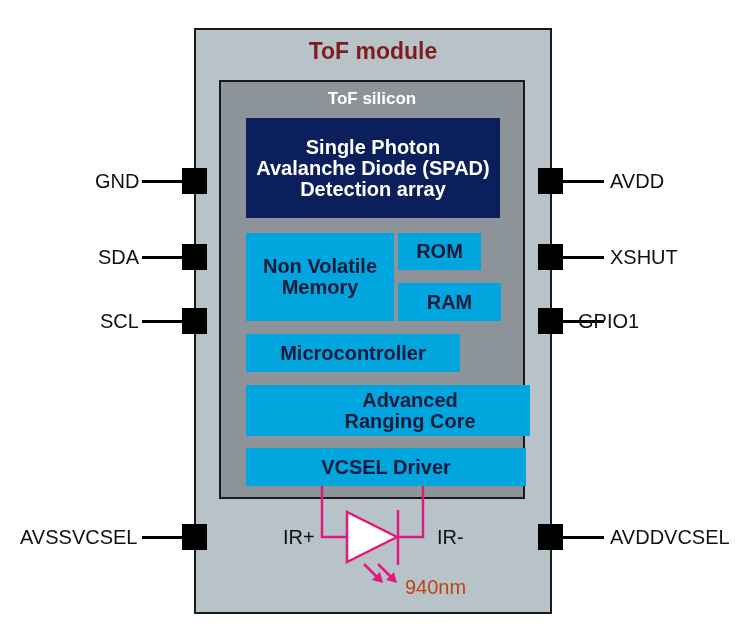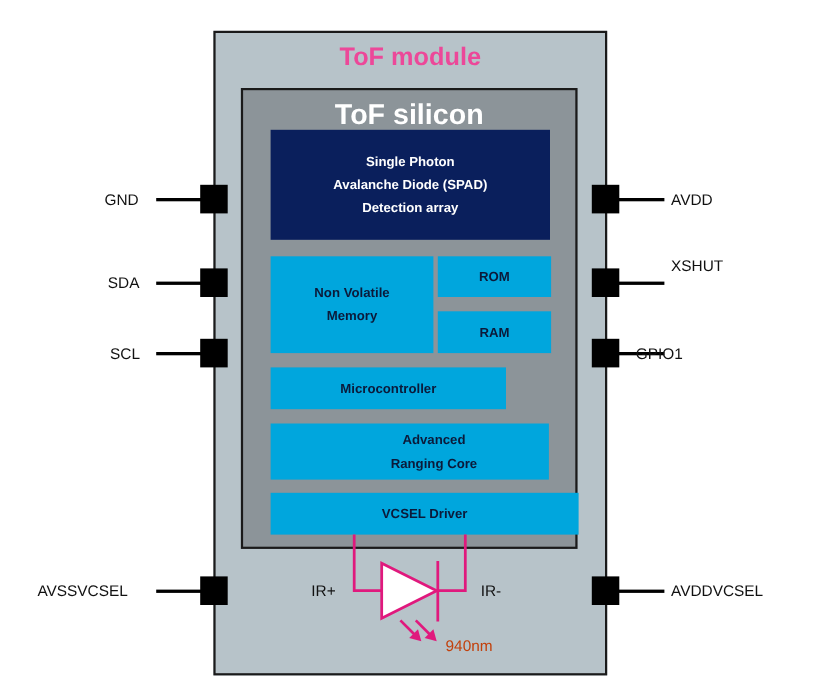--- a/index.html
+++ b/index.html
@@ -1,32 +1,32 @@
 <!DOCTYPE html>
 <html><head>
 <meta charset="utf-8">
 <style>
   html, body { margin:0; padding:0; background:#ffffff; }
   body { width:740px; height:634px; position:relative; overflow:hidden; font-family:"Liberation Sans", sans-serif; }
   .abs { position:absolute; box-sizing:border-box; }
   .module { left:194px; top:28px; width:358px; height:586px; background:#b7c3c9; border:2px solid #1a1a1a; }
-  .module-title { left:194px; top:38px; width:358px; text-align:center; font-weight:bold; font-size:23px; color:#ec4899; }
+  .module-title { left:194px; top:38px; width:358px; text-align:center; font-weight:bold; font-size:23px; color:#7f1d1d; }
   .silicon { left:219px; top:80px; width:306px; height:419px; background:#8c9499; border:2px solid #1a1a1a; }
-  .silicon-title { left:219px; top:89px; width:306px; text-align:center; font-weight:bold; font-size:26px; color:#ffffff; }
-  .blk { display:flex; align-items:center; justify-content:center; text-align:center; font-weight:bold; font-size:12px; line-height:21px; color:#0b1a3a; background:#00a6dd; white-space:pre-line; }
+  .silicon-title { left:219px; top:89px; width:306px; text-align:center; font-weight:bold; font-size:17px; color:#ffffff; }
+  .blk { display:flex; align-items:center; justify-content:center; text-align:center; font-weight:bold; font-size:20px; line-height:21px; color:#0b1a3a; background:#00a6dd; white-space:pre-line; }
   .spad { left:246px; top:118px; width:254px; height:100px; background:#0a1f5c; color:#ffffff; }
   .nvm { left:246px; top:233px; width:148px; height:88px; }
-  .rom { left:398px; top:233px; width:103px; height:37px; }
+  .rom { left:398px; top:233px; width:83px; height:37px; }
   .ram { left:398px; top:283px; width:103px; height:38px; }
   .micro { left:246px; top:334px; width:214px; height:38px; }
-  .arc { left:246px; top:385px; width:253px; height:51px;padding-left:44px; }
+  .arc { left:246px; top:385px; width:284px; height:51px;padding-left:44px; }
   .vcsel { left:246px; top:448px; width:280px; height:38px; }
   .pad { width:25px; height:26px; background:#000; }
   .wire { height:3px; background:#000; }
-  .pinlbl { font-size:14px; color:#111; line-height:20px; }
+  .pinlbl { font-size:20px; color:#111; line-height:20px; }
   svg.overlay { position:absolute; left:0; top:0; }
 </style>
 </head>
 <body>
 
 <div class="abs module"></div>
 <div class="abs module-title">ToF module</div>
 
 <div class="abs silicon"></div>
 <div class="abs silicon-title">ToF silicon</div>
@@ -50,29 +50,29 @@
 <div class="abs wire" style="left:142px;top:256px;width:42px;"></div>
 <div class="abs pad" style="left:182px;top:244px;"></div>
 <div class="abs pinlbl" style="left:98px;top:247px;">SDA</div>
 
 <div class="abs wire" style="left:142px;top:320px;width:42px;"></div>
 <div class="abs pad" style="left:182px;top:308px;"></div>
 <div class="abs pinlbl" style="left:100px;top:311px;text-align:center;">SCL</div>
 
 <div class="abs wire" style="left:142px;top:536px;width:42px;"></div>
 <div class="abs pad" style="left:182px;top:524px;"></div>
-<div class="abs pinlbl" style="left:34px;top:527px;">AVSSVCSEL</div>
+<div class="abs pinlbl" style="left:20px;top:527px;">AVSSVCSEL</div>
 
 <div class="abs wire" style="left:562px;top:180px;width:42px;"></div>
 <div class="abs pad" style="left:538px;top:168px;"></div>
 <div class="abs pinlbl" style="left:610px;top:171px;">AVDD</div>
 
 <div class="abs wire" style="left:562px;top:256px;width:42px;"></div>
 <div class="abs pad" style="left:538px;top:244px;"></div>
-<div class="abs pinlbl" style="left:610px;top:231px;">XSHUT</div>
+<div class="abs pinlbl" style="left:610px;top:247px;">XSHUT</div>
 
 <div class="abs wire" style="left:562px;top:320px;width:42px;"></div>
 <div class="abs pad" style="left:538px;top:308px;"></div>
 <div class="abs pinlbl" style="left:578px;top:311px;">GPIO1</div>
 
 <div class="abs wire" style="left:562px;top:536px;width:42px;"></div>
 <div class="abs pad" style="left:538px;top:524px;"></div>
 <div class="abs pinlbl" style="left:610px;top:527px;">AVDDVCSEL</div>
 
 <svg class="overlay" width="740" height="634">

